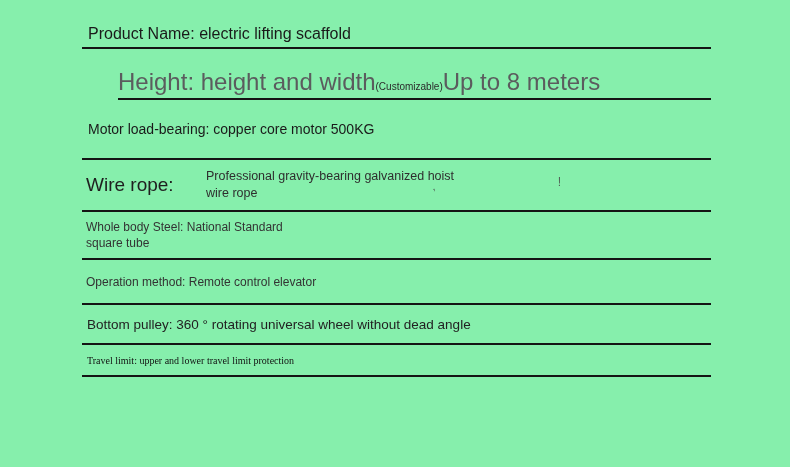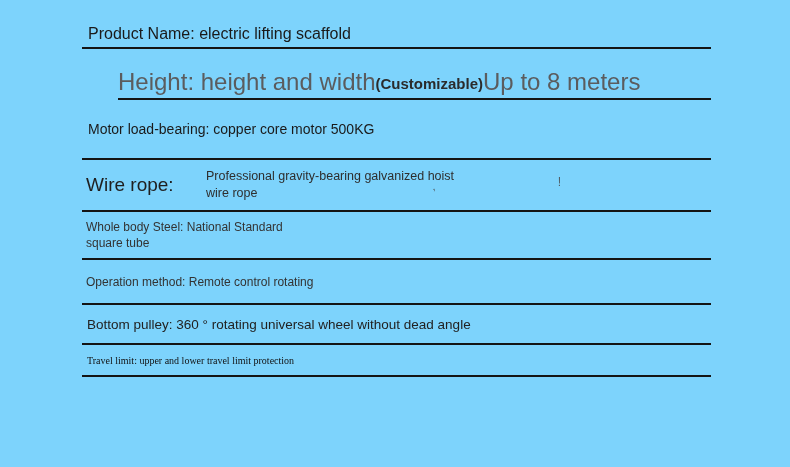--- a/index.html
+++ b/index.html
@@ -1,21 +1,21 @@
 <!DOCTYPE html>
 <html><head>
 <meta charset="utf-8">
 <style>
   html, body { margin: 0; padding: 0; }
   body { background: #ffffff; }
   .page {
     position: relative;
     width: 790px;
     height: 467px;
-    background: #7dd3fc;
+    background: #86efac;
     overflow: hidden;
     font-family: "Liberation Sans", sans-serif;
   }
   .spec-table {
     position: absolute;
     left: 82px;
     top: 20px;
     width: 629px;
   }
   .row {
@@ -31,21 +31,21 @@
     color: #1a1a1a;
   }
   .row-height {
     height: 51px;
     align-items: flex-end;
     padding-bottom: 3px;
     color: #5b5c5e;
     margin-left: 36px;
   }
   .row-height .big { font-size: 24px; line-height: 1.1; }
-  .row-height .paren { font-size: 15px; color: #2b2b2b; line-height: 1.4; padding-bottom: 1px; font-weight: bold; }
+  .row-height .paren { font-size: 10px; color: #2b2b2b; line-height: 1.4; padding-bottom: 1px; }
   .row-motor {
     height: 60px;
     padding-left: 6px;
     font-size: 14px;
     color: #1a1a1a;
   }
   .row-match {
     height: 45px;
     padding-left: 128px;
     font-size: 15px;
@@ -125,21 +125,21 @@
     <div class="row row-wire-rope">
       <span class="label">Wire rope:</span>
       <span class="value">Professional gravity-bearing galvanized hoist wire rope</span>
     </div>
 
     <div class="row row-whole-body">
       <span class="wrap">Whole body Steel: National Standard square tube</span>
     </div>
 
     <div class="row row-operation">
-      <span>Operation method: Remote control rotating</span>
+      <span>Operation method: Remote control elevator</span>
     </div>
 
     <div class="row row-bottom-pulley">
       <span>Bottom pulley: 360 ° rotating universal wheel without dead angle</span>
     </div>
 
     <div class="row row-travel-limit">
       <span>Travel limit: upper and lower travel limit protection</span>
     </div>
 

